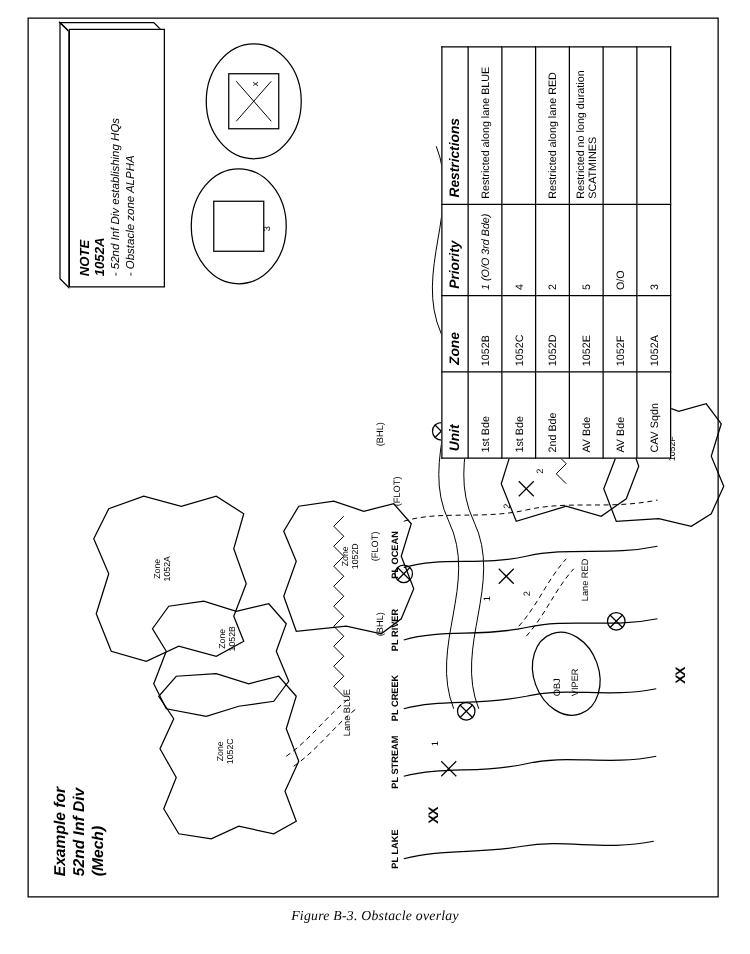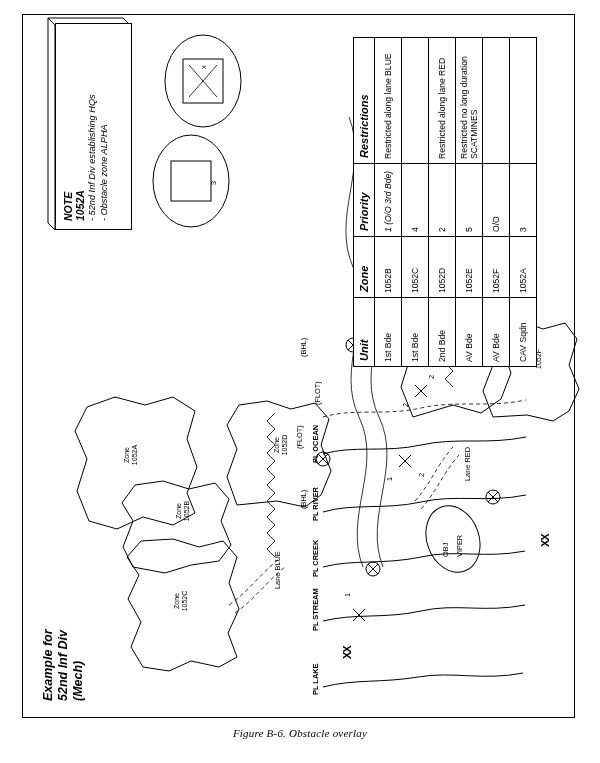--- a/index.html
+++ b/index.html
@@ -250,14 +250,14 @@
             <td>1052A</td>
             <td>3</td>
             <td></td>
           </tr>
         </tbody>
       </table>
 
     </div>
   </div>
 
-  <div class="caption">Figure B-6.  Obstacle overlay</div>
+  <div class="caption">Figure B-3.  Obstacle overlay</div>
 </div>
 
 </body></html>

